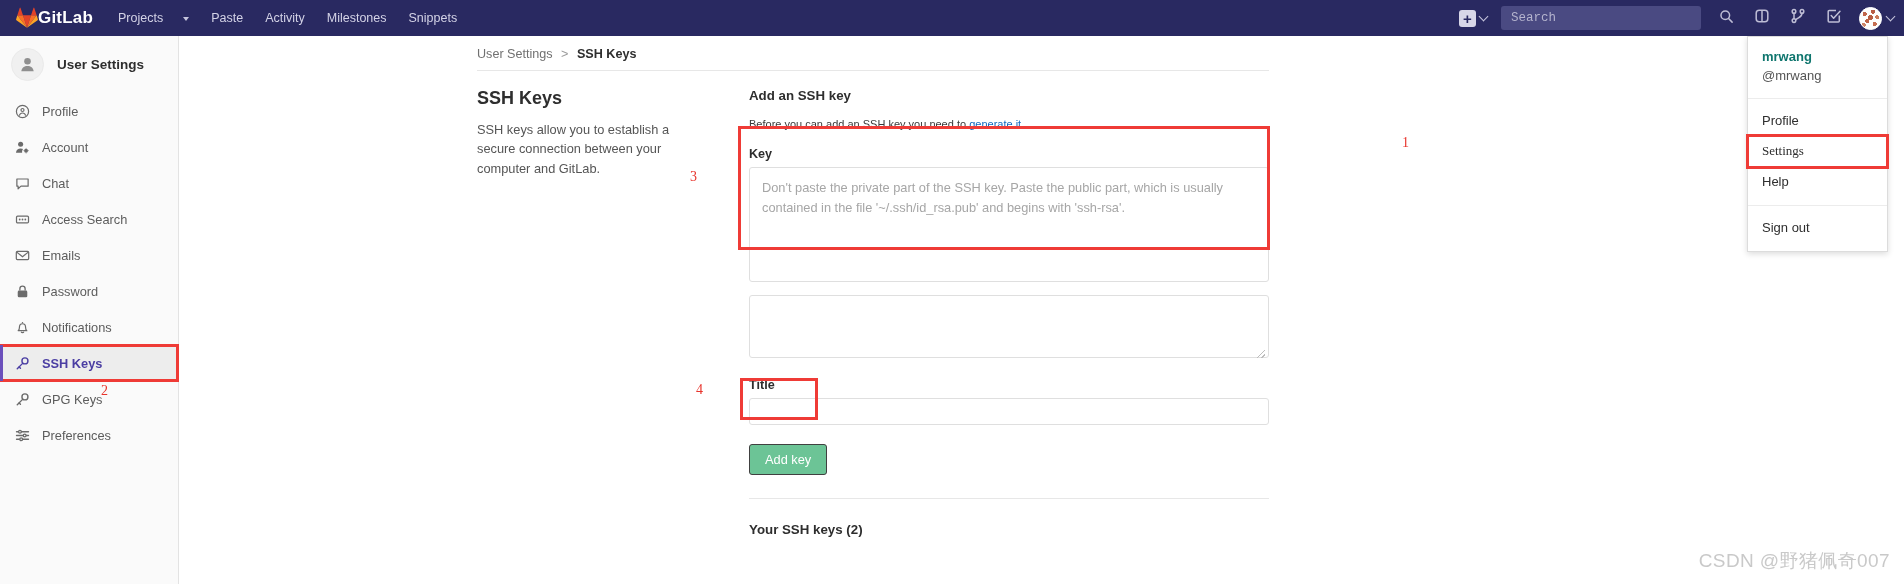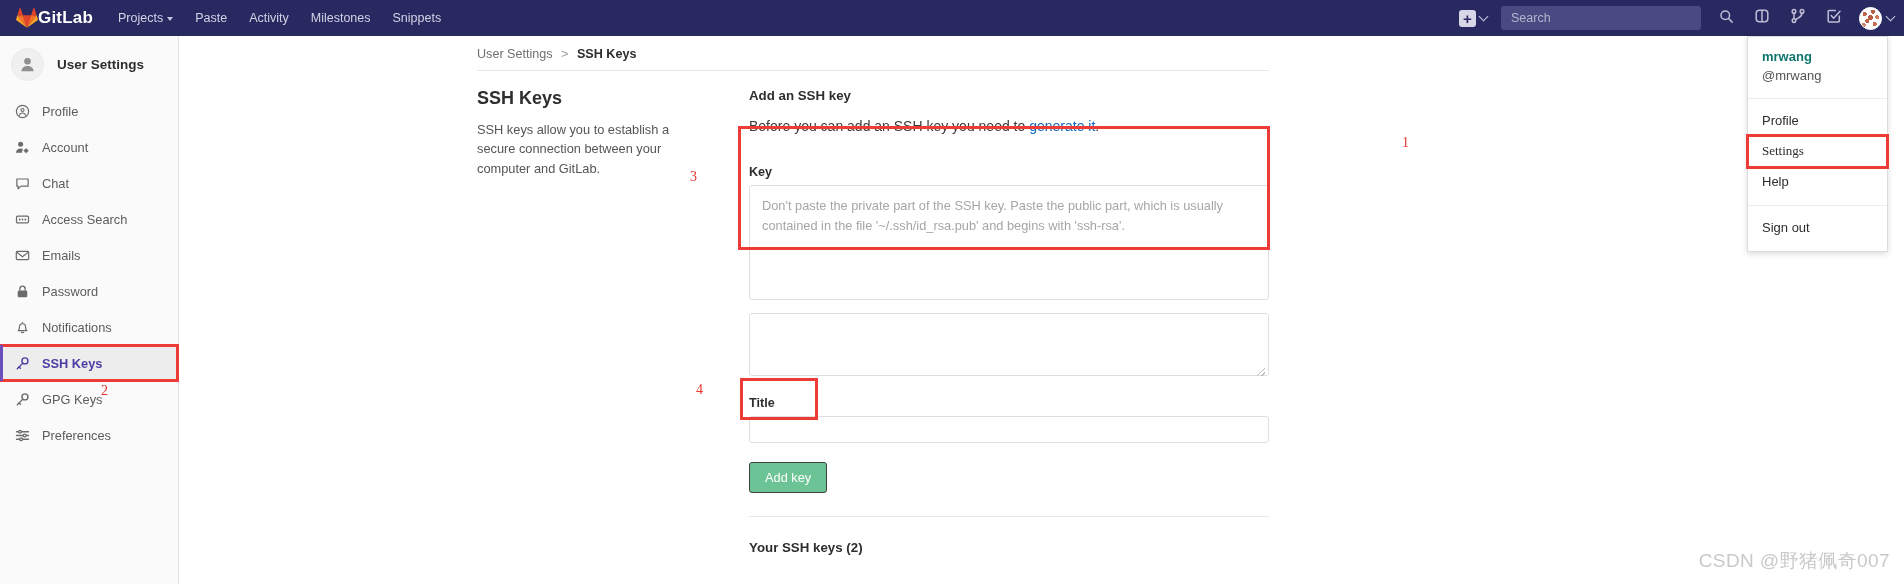--- a/index.html
+++ b/index.html
@@ -24,21 +24,21 @@
     padding: 0 14px 0 16px; height: 36px;
   }
   .logo-mark { width: 22px; height: 22px; display: block; }
   .logo-text {
     color: #fff; font-size: 17px; font-weight: 600; letter-spacing: .2px;
   }
   .nav-links { display: flex; align-items: center; height: 36px; }
   .nav-link {
     color: #d3d2e6; font-size: 12.5px;
     padding: 0 11px; height: 36px;
-    display: flex; align-items: center; gap: 4px;
+    display: flex; align-items: center; gap: 20px;
     cursor: pointer; white-space: nowrap;
   }
   .caret-d {
     width: 0; height: 0; border-left: 3.5px solid transparent;
     border-right: 3.5px solid transparent; border-top: 4px solid #c6c5dd;
     margin-top: 2px;
   }
   .nav-right {
     margin-left: auto; display: flex; align-items: center;
     height: 36px; padding-right: 10px; gap: 2px;
@@ -59,21 +59,21 @@
     margin-top: -4px;
   }
   .search-wrap {
     position: relative; margin-left: 6px; margin-right: 6px;
   }
   .search-box {
     width: 200px; height: 24px; border-radius: 3px;
     background: #4a4a82; border: none; outline: none;
     color: #ffffff; font-size: 12.5px;
     padding: 0 26px 0 10px;
-    font-family: Liberation Sans, sans-serif;
+    font-family: Liberation Mono, monospace;
   }
   .search-box::placeholder { color: #b5b4ce; }
   .nav-icon {
     width: 34px; height: 36px;
     display: flex; align-items: center; justify-content: center;
     cursor: pointer;
   }
   .nav-icon svg { opacity: .88; }
   .avatar-btn {
     display: flex; align-items: center; gap: 5px;
@@ -176,21 +176,21 @@
     position: absolute; left: 298px; top: 34px;
     width: 792px; height: 1px; background: #e7e7e7;
   }
 
   .left-col { position: absolute; left: 298px; top: 52px; width: 232px; }
   .sec-title { font-size: 18px; font-weight: 700; color: #2e2e2e; margin-bottom: 11px; }
   .sec-desc { font-size: 12.8px; color: #555; line-height: 1.52; }
 
   .right-col { position: absolute; left: 570px; top: 52px; width: 520px; }
   .form-title { font-size: 13.3px; font-weight: 700; color: #2e2e2e; margin-bottom: 15px; }
-  .form-note { font-size: 14px; color: #3a3a3a; margin-bottom: 31px; }
+  .form-note { font-size: 11px; color: #3a3a3a; margin-bottom: 17px; }
   .form-note a { color: #1068bf; text-decoration: none; }
   .field-label { font-size: 12.6px; font-weight: 700; color: #2e2e2e; margin-bottom: 6px; }
   .key-area {
     width: 520px; height: 115px;
     border: 1px solid #dfdfdf; border-radius: 3px;
     background: #fff; resize: none; outline: none;
     padding: 10px 12px;
     font-family: "Liberation Sans", sans-serif;
     font-size: 12.8px; color: #333; line-height: 1.55;
   }

